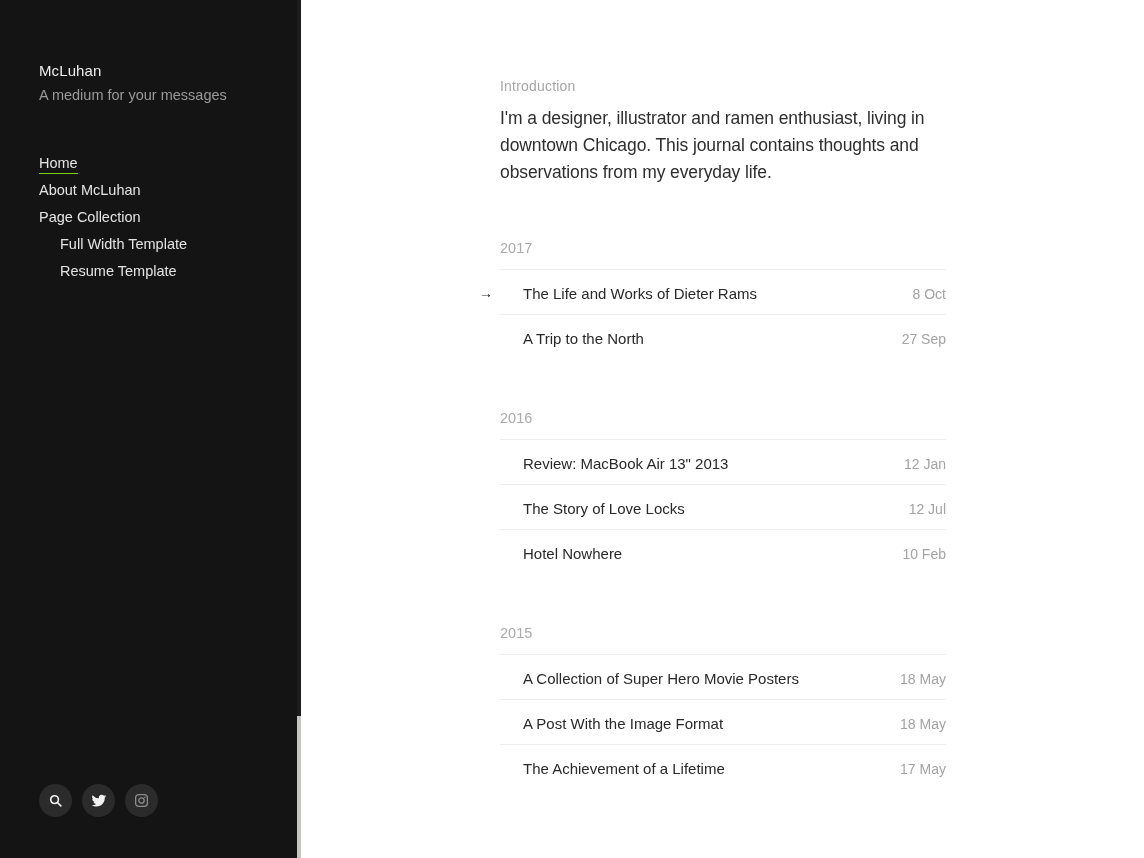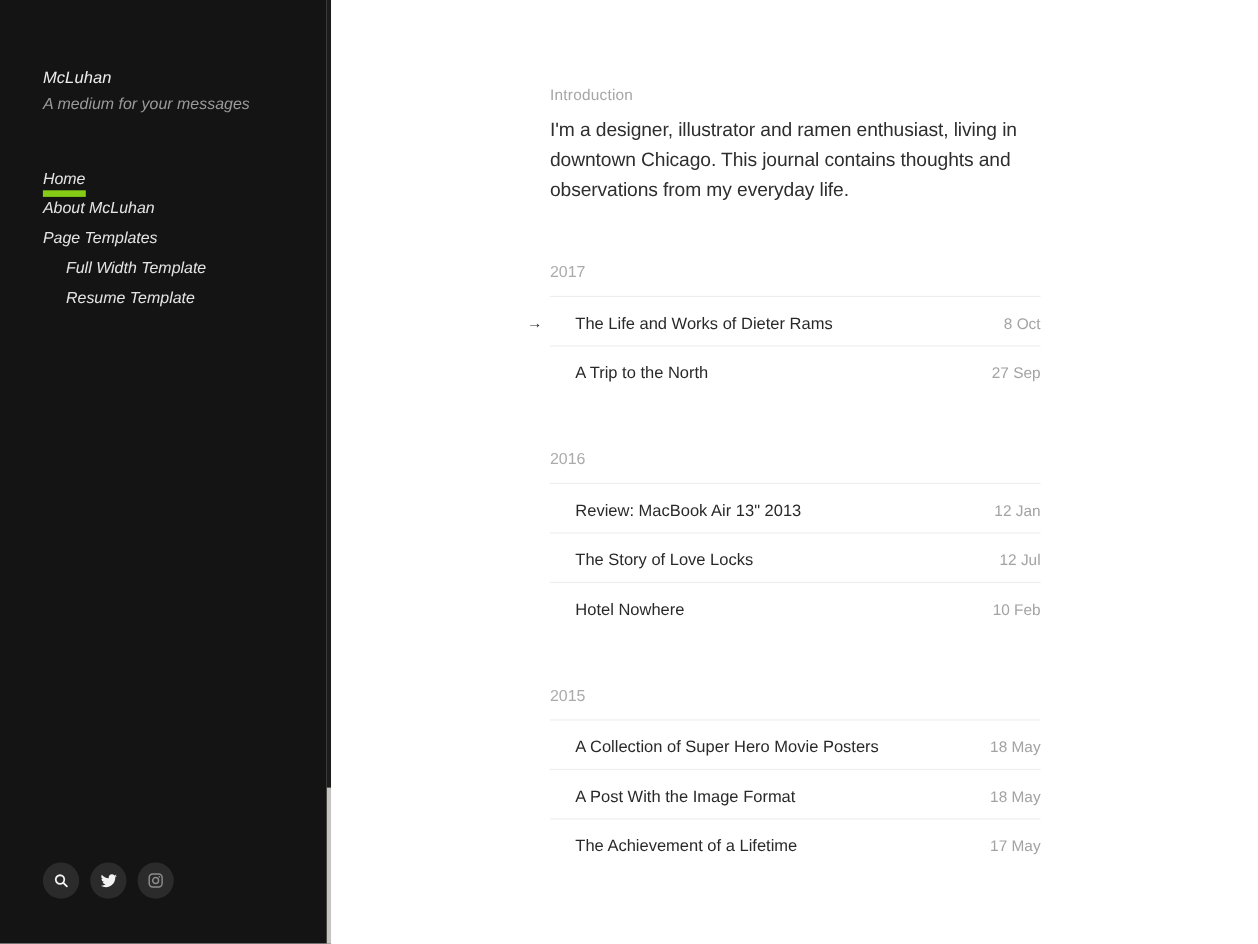--- a/index.html
+++ b/index.html
@@ -21,21 +21,20 @@
     background: #141414;
     flex: 0 0 301px;
     padding: 0;
   }
   .sidebar-inner {
     position: absolute;
     left: 39px;
     top: 0;
     width: 240px;
     height: 858px;
-    font-style: italic;
   }
   .brand { position: absolute; top: 60px; left: 0; width: 240px; }
   .brand-title {
     color: #ededed;
     font-size: 15px;
     line-height: 22px;
     letter-spacing: .1px;
   }
   .brand-tagline {
     color: #9a9a9a;
@@ -49,21 +48,21 @@
     display: block;
     color: #e4e4e4;
     font-size: 14.5px;
     line-height: 18px;
     padding: 4px 0 5px 0;
     text-decoration: none;
     white-space: nowrap;
     cursor: pointer;
   }
   .nav-item.active span.txt {
-    border-bottom: 6px solid #84cc16;
+    border-bottom: 1px solid #84cc16;
     padding-bottom: 2px;
   }
   .nav-item.sub { padding-left: 21px; }
 
   .social {
     position: absolute;
     left: 0;
     top: 784px;
     display: flex;
     gap: 10px;
@@ -179,21 +178,21 @@
     <div class="sidebar-inner">
 
       <div class="brand">
         <div class="brand-title">McLuhan</div>
         <div class="brand-tagline">A medium for your messages</div>
       </div>
 
       <nav class="nav" id="nav">
           <a class="nav-item active"><span class="txt">Home</span></a>
           <a class="nav-item"><span class="txt">About McLuhan</span></a>
-          <a class="nav-item"><span class="txt">Page Templates</span></a>
+          <a class="nav-item"><span class="txt">Page Collection</span></a>
           <a class="nav-item sub"><span class="txt">Full Width Template</span></a>
           <a class="nav-item sub"><span class="txt">Resume Template</span></a>
         </nav>
 
       <div class="social" id="social">
           <button class="social-btn">
             <span>
               <svg width="15" height="15" viewBox="0 0 24 24" fill="none" stroke="#f2f2f2" stroke-width="2.6" stroke-linecap="round">
                 <circle cx="10.5" cy="10.5" r="6.2"></circle>
                 <line x1="15.2" y1="15.2" x2="20.5" y2="20.5"></line>

